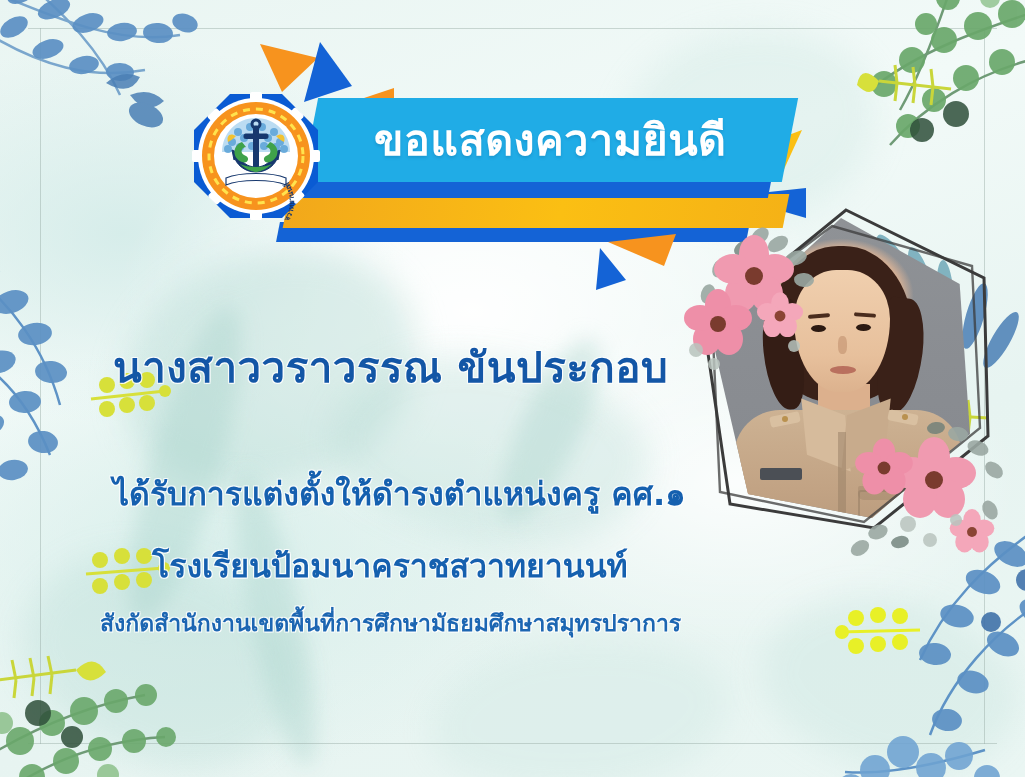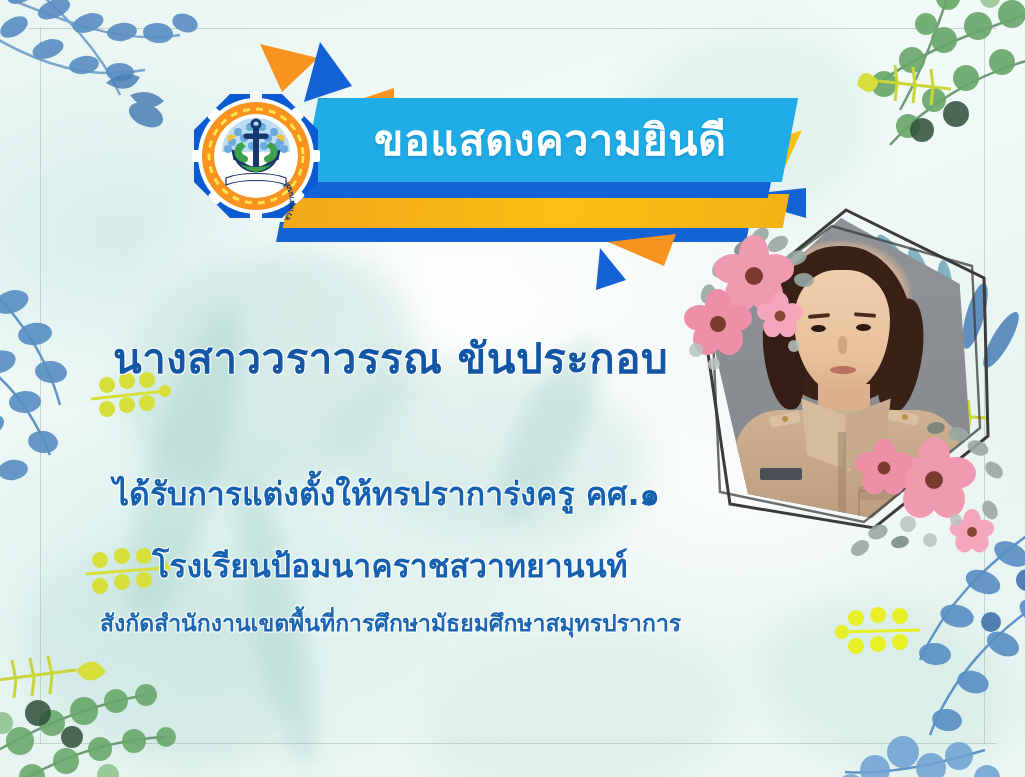--- a/index.html
+++ b/index.html
@@ -104,21 +104,21 @@
   .line {
     position:absolute; color:#1B5FAD; font-weight:bold;
     white-space:nowrap;
     font-family:"DejaVu Sans","Liberation Sans",sans-serif;
     text-shadow:
       1px 1px 0 rgba(255,255,255,.9),
      -1px 1px 0 rgba(255,255,255,.75),
       1px -1px 0 rgba(255,255,255,.75),
      -1px -1px 0 rgba(255,255,255,.75);
   }
-  #recipient-name { left:113px; top:325px; font-size:42px; color:#1356A6; letter-spacing:.5px; }
+  #recipient-name { left:113px; top:334px; font-size:42px; color:#1356A6; letter-spacing:.5px; }
   #appointment-line { left:113px; top:468px; font-size:32px; color:#1560AF; }
   #school-line { left:152px; top:540px; font-size:32px; color:#1560AF; }
   #office-line { left:100px; top:605px; font-size:23px; color:#1C66B2; }
 
   
   #portrait-group { position:absolute; left:688px; top:196px; width:320px; height:370px; }
   #hex-photo {
     position:absolute; left:24px; top:22px; width:258px; height:300px;
     clip-path:polygon(50% 0%, 96% 22%, 100% 72%, 62% 100%, 14% 92%, 0% 40%);
     background:
@@ -540,21 +540,21 @@
         <path id="ring-path" d="M64 110 m-38,0 a38,38 0 1,0 76,0 a38,38 0 1,0 -76,0"></path>
       </defs>
       <text font-size="7.5" fill="#17386E" font-family="'DejaVu Sans',sans-serif" font-weight="bold">
         <textPath href="#ring-path" startOffset="12%">โรงเรียนป้อมนาคราชสวาทยานนท์</textPath>
       </text>
     </svg>
   </div>
 
   <div id="text-block">
     <div class="line" id="recipient-name">นางสาววราวรรณ  ขันประกอบ</div>
-    <div class="line" id="appointment-line">ได้รับการแต่งตั้งให้ทรปราการ่งครู คศ.๑</div>
+    <div class="line" id="appointment-line">ได้รับการแต่งตั้งให้ดำรงตำแหน่งครู คศ.๑</div>
     <div class="line" id="school-line">โรงเรียนป้อมนาคราชสวาทยานนท์</div>
     <div class="line" id="office-line">สังกัดสำนักงานเขตพื้นที่การศึกษามัธยมศึกษาสมุทรปราการ</div>
   </div>
 
   <div id="portrait-group">
 
     <div id="hex-photo">
       <div class="p-hair"></div>
       <div class="p-hair-side-l"></div>
       <div class="p-hair-side-r"></div>

